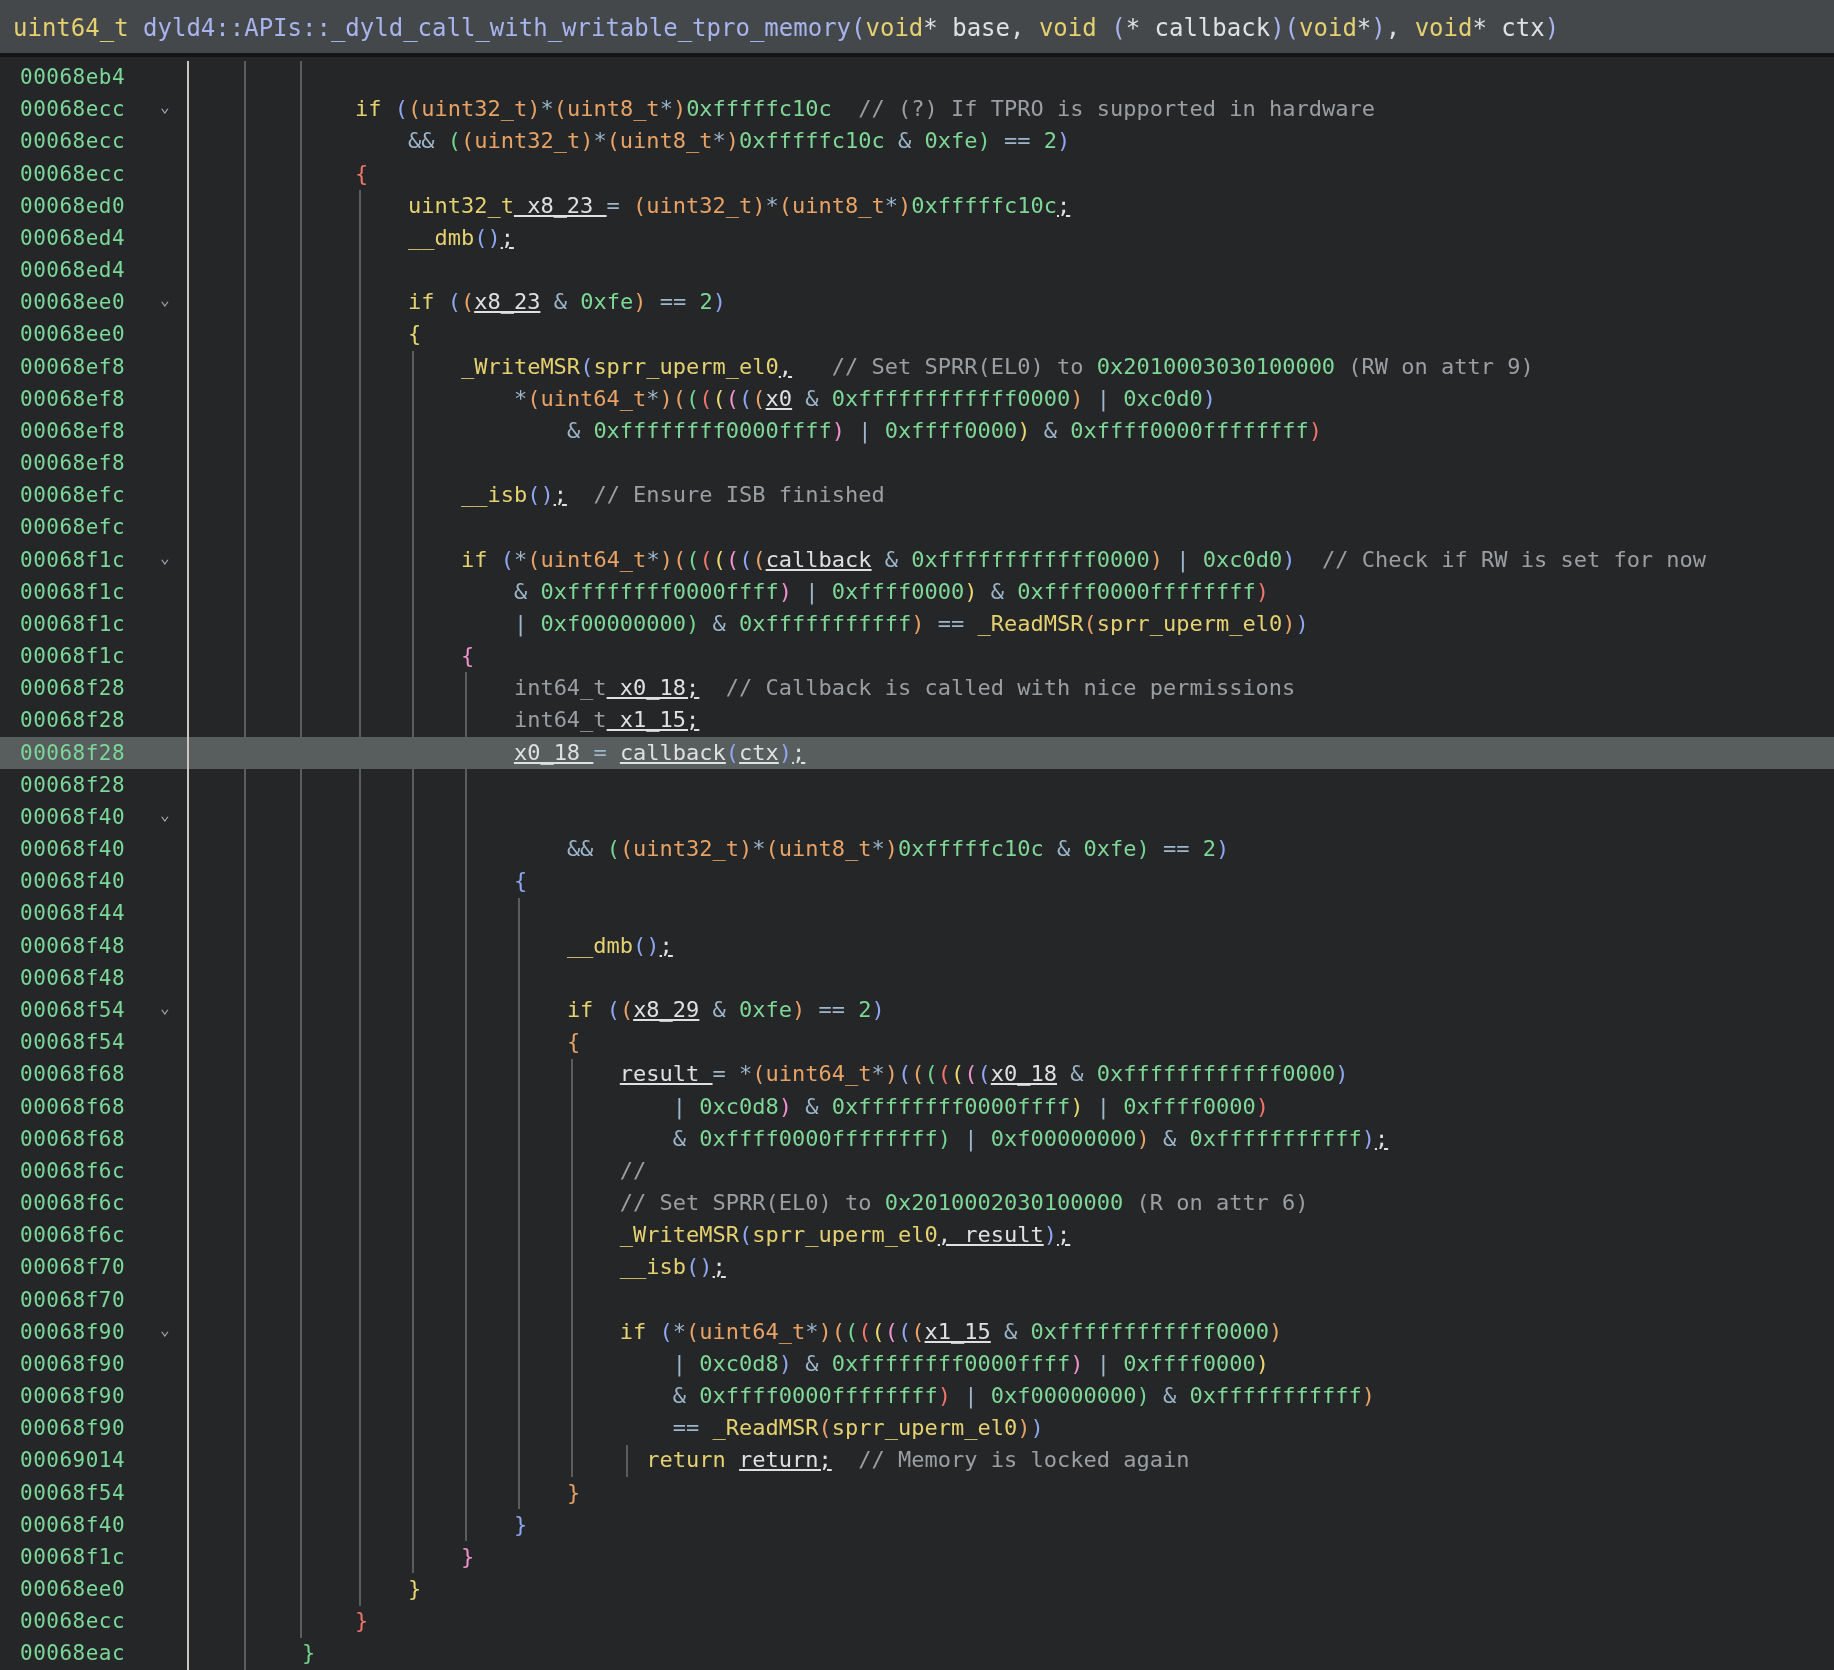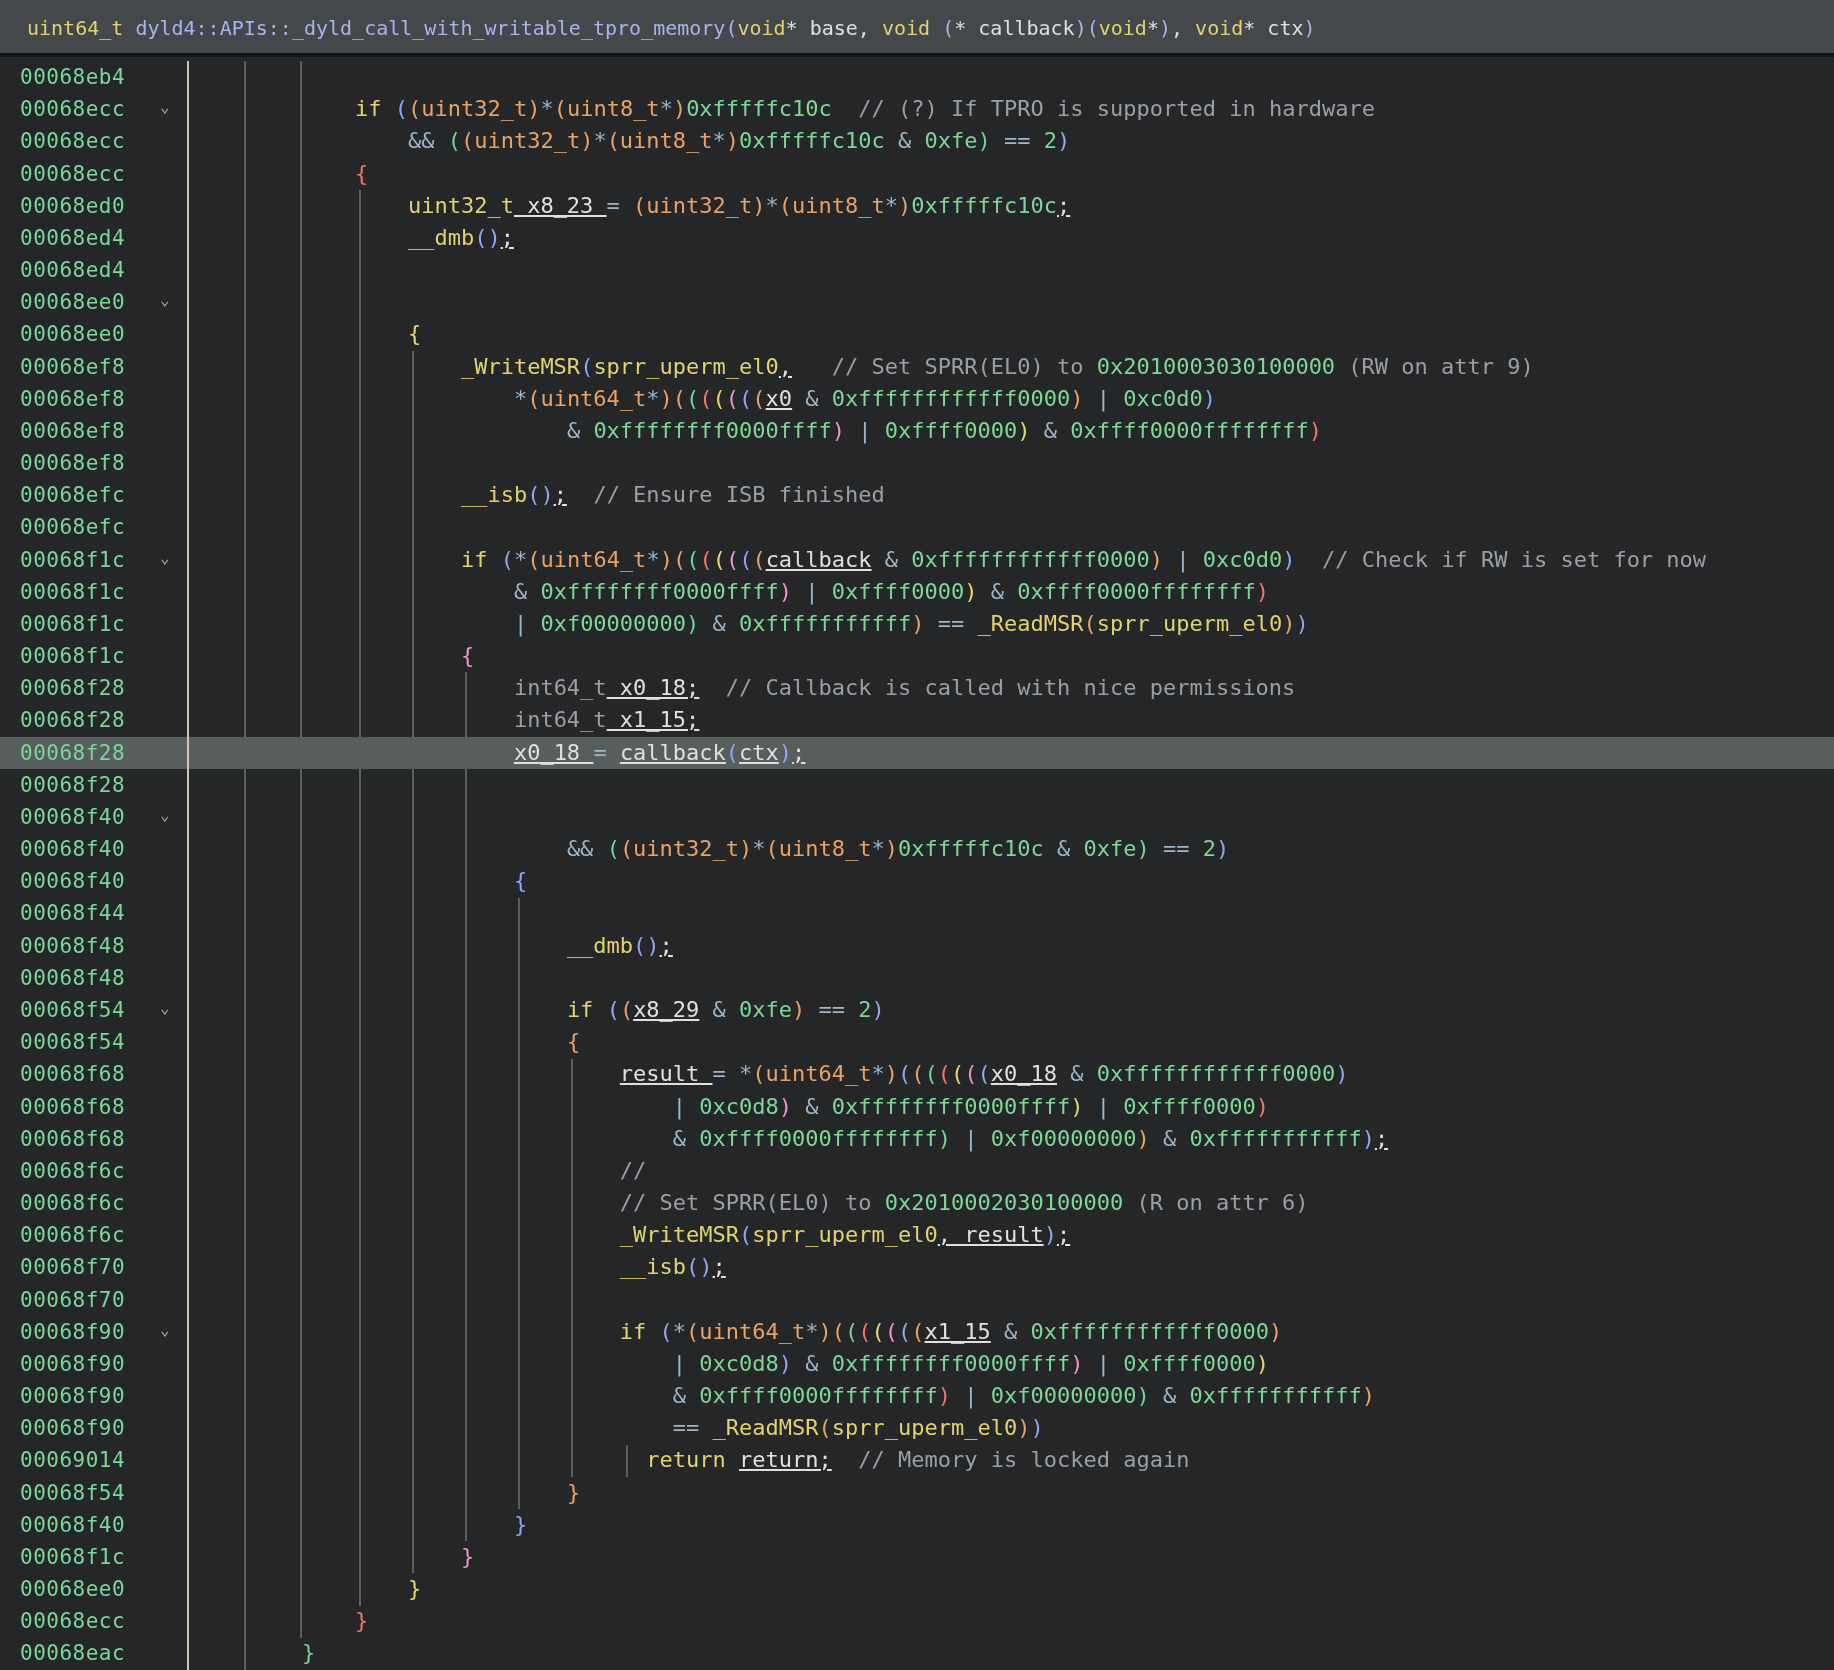--- a/index.html
+++ b/index.html
@@ -2,21 +2,21 @@
 <html><head>
 <meta charset="utf-8">
 <style>
   html,body{margin:0;padding:0;background:#242628;}
   body{width:1834px;height:1670px;overflow:hidden;position:relative;
        font-family:"DejaVu Sans Mono","Liberation Mono",monospace;}
   
   #sig-header{
     position:absolute;top:0;left:0;width:1834px;height:57px;
     background:#45484a;border-bottom:4px solid #131416;
-    font-size:20px;line-height:57px;white-space:pre;padding-left:27px;
+    font-size:24px;line-height:57px;white-space:pre;padding-left:13px;
     box-sizing:border-box;
   }
   
   #code-area{position:absolute;top:61px;left:0;width:1834px;bottom:0;}
   .row{position:relative;height:32.18px;line-height:32.18px;white-space:pre;}
   .row.hl{background:#585d5e;}
   .addr{position:absolute;left:20px;font-size:21px;color:#7bd898;letter-spacing:.5px;}
   .chev{position:absolute;left:160px;top:-2px;font-size:16px;color:#a9b1b7;}
   .code{position:absolute;left:196px;font-size:22px;text-align:right;}
   
@@ -39,21 +39,21 @@
 
 <div id="sig-header"><span class="y">uint64_t </span><span class="hname">dyld4::APIs::_dyld_call_with_writable_tpro_memory</span><span class="hpar">(</span><span class="y">void</span><span class="hw">* base</span><span class="hw">, </span><span class="y">void </span><span class="hpar">(</span><span class="hw">* callback</span><span class="hpar">)(</span><span class="y">void</span><span class="hw">*</span><span class="hpar">)</span><span class="hw">, </span><span class="y">void</span><span class="hw">* ctx</span><span class="hpar">)</span></div>
 <div id="code-area">
     <div class="row"><span class="addr">00068eb4</span><span class="code"></span></div>
     <div class="row"><span class="addr">00068ecc</span><span class="chev">⌄</span><span class="code">            <span class="k">if </span><span class="b1">(</span><span class="t">(uint32_t)</span><span class="o">*</span><span class="t">(uint8_t</span><span class="o">*</span><span class="t">)</span><span class="n">0xfffffc10c</span><span class="c">  // (?) If TPRO is supported in hardware</span></span></div>
     <div class="row"><span class="addr">00068ecc</span><span class="code">                <span class="o">&amp;&amp; </span><span class="b3">(</span><span class="t">(uint32_t)</span><span class="o">*</span><span class="t">(uint8_t</span><span class="o">*</span><span class="t">)</span><span class="n">0xfffffc10c</span><span class="o"> &amp; </span><span class="n">0xfe</span><span class="b3">)</span><span class="o"> == </span><span class="n">2</span><span class="b1">)</span></span></div>
     <div class="row"><span class="addr">00068ecc</span><span class="code">            <span class="b4">{</span></span></div>
     <div class="row"><span class="addr">00068ed0</span><span class="code">                <span class="y">uint32_t</span><span class="v"> x8_23 </span><span class="o">= </span><span class="t">(uint32_t)</span><span class="o">*</span><span class="t">(uint8_t</span><span class="o">*</span><span class="t">)</span><span class="n">0xfffffc10c</span><span class="v">;</span></span></div>
     <div class="row"><span class="addr">00068ed4</span><span class="code">                <span class="y">__dmb</span><span class="b1">()</span><span class="v">;</span></span></div>
     <div class="row"><span class="addr">00068ed4</span><span class="code"></span></div>
-    <div class="row"><span class="addr">00068ee0</span><span class="chev">⌄</span></div>
+    <div class="row"><span class="addr">00068ee0</span><span class="chev">⌄</span><span class="code">                <span class="k">if </span><span class="b1">(</span><span class="b2">(</span><span class="v">x8_23</span><span class="o"> &amp; </span><span class="n">0xfe</span><span class="b2">)</span><span class="o"> == </span><span class="n">2</span><span class="b1">)</span></span></div>
     <div class="row"><span class="addr">00068ee0</span><span class="code">                <span class="b5">{</span></span></div>
     <div class="row"><span class="addr">00068ef8</span><span class="code">                    <span class="y">_WriteMSR</span><span class="b1">(</span><span class="y">sprr_uperm_el0</span><span class="v">,</span><span class="c">   // Set SPRR(EL0) to </span><span class="n">0x2010003030100000</span><span class="c"> (RW on attr 9)</span></span></div>
     <div class="row"><span class="addr">00068ef8</span><span class="code">                        <span class="o">*</span><span class="t">(uint64_t</span><span class="o">*</span><span class="t">)</span><span class="b2">(</span><span class="b3">(</span><span class="b4">(</span><span class="b5">(</span><span class="b6">(</span><span class="b1">(</span><span class="b2">(</span><span class="v">x0</span><span class="o"> &amp; </span><span class="n">0xffffffffffff0000</span><span class="b2">)</span><span class="o"> | </span><span class="n">0xc0d0</span><span class="b1">)</span></span></div>
     <div class="row"><span class="addr">00068ef8</span><span class="code">                            <span class="o">&amp; </span><span class="n">0xffffffff0000ffff</span><span class="b6">)</span><span class="o"> | </span><span class="n">0xffff0000</span><span class="b5">)</span><span class="o"> &amp; </span><span class="n">0xffff0000ffffffff</span><span class="b4">)</span></span></div>
     <div class="row"><span class="addr">00068ef8</span></div>
     <div class="row"><span class="addr">00068efc</span><span class="code">                    <span class="y">__isb</span><span class="b1">()</span><span class="v">;</span><span class="c">  // Ensure ISB finished</span></span></div>
     <div class="row"><span class="addr">00068efc</span><span class="code"></span></div>
     <div class="row"><span class="addr">00068f1c</span><span class="chev">⌄</span><span class="code">                    <span class="k">if </span><span class="b1">(</span><span class="o">*</span><span class="t">(uint64_t</span><span class="o">*</span><span class="t">)</span><span class="b2">(</span><span class="b3">(</span><span class="b4">(</span><span class="b5">(</span><span class="b6">(</span><span class="b1">(</span><span class="b2">(</span><span class="v">callback</span><span class="o"> &amp; </span><span class="n">0xffffffffffff0000</span><span class="b2">)</span><span class="o"> | </span><span class="n">0xc0d0</span><span class="b1">)</span><span class="c">  // Check if RW is set for now</span></span></div>
     <div class="row"><span class="addr">00068f1c</span><span class="code">                        <span class="o">&amp; </span><span class="n">0xffffffff0000ffff</span><span class="b6">)</span><span class="o"> | </span><span class="n">0xffff0000</span><span class="b5">)</span><span class="o"> &amp; </span><span class="n">0xffff0000ffffffff</span><span class="b4">)</span></span></div>
     <div class="row"><span class="addr">00068f1c</span><span class="code">                        <span class="o">| </span><span class="n">0xf00000000</span><span class="b3">)</span><span class="o"> &amp; </span><span class="n">0xfffffffffff</span><span class="b2">)</span><span class="o"> == </span><span class="y">_ReadMSR</span><span class="b2">(</span><span class="y">sprr_uperm_el0</span><span class="b2">)</span><span class="b1">)</span></span></div>

